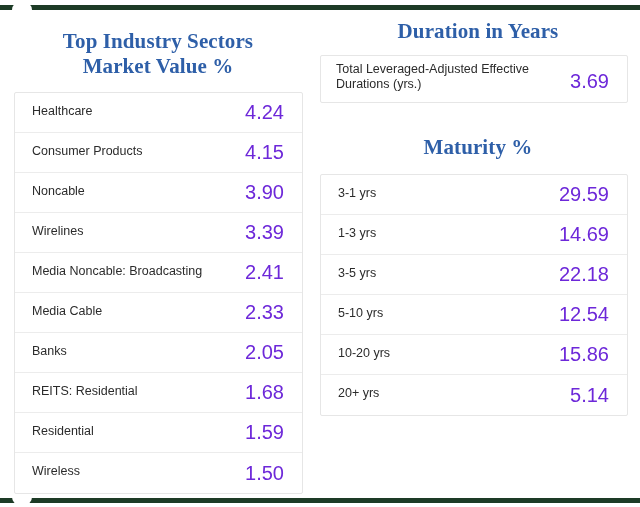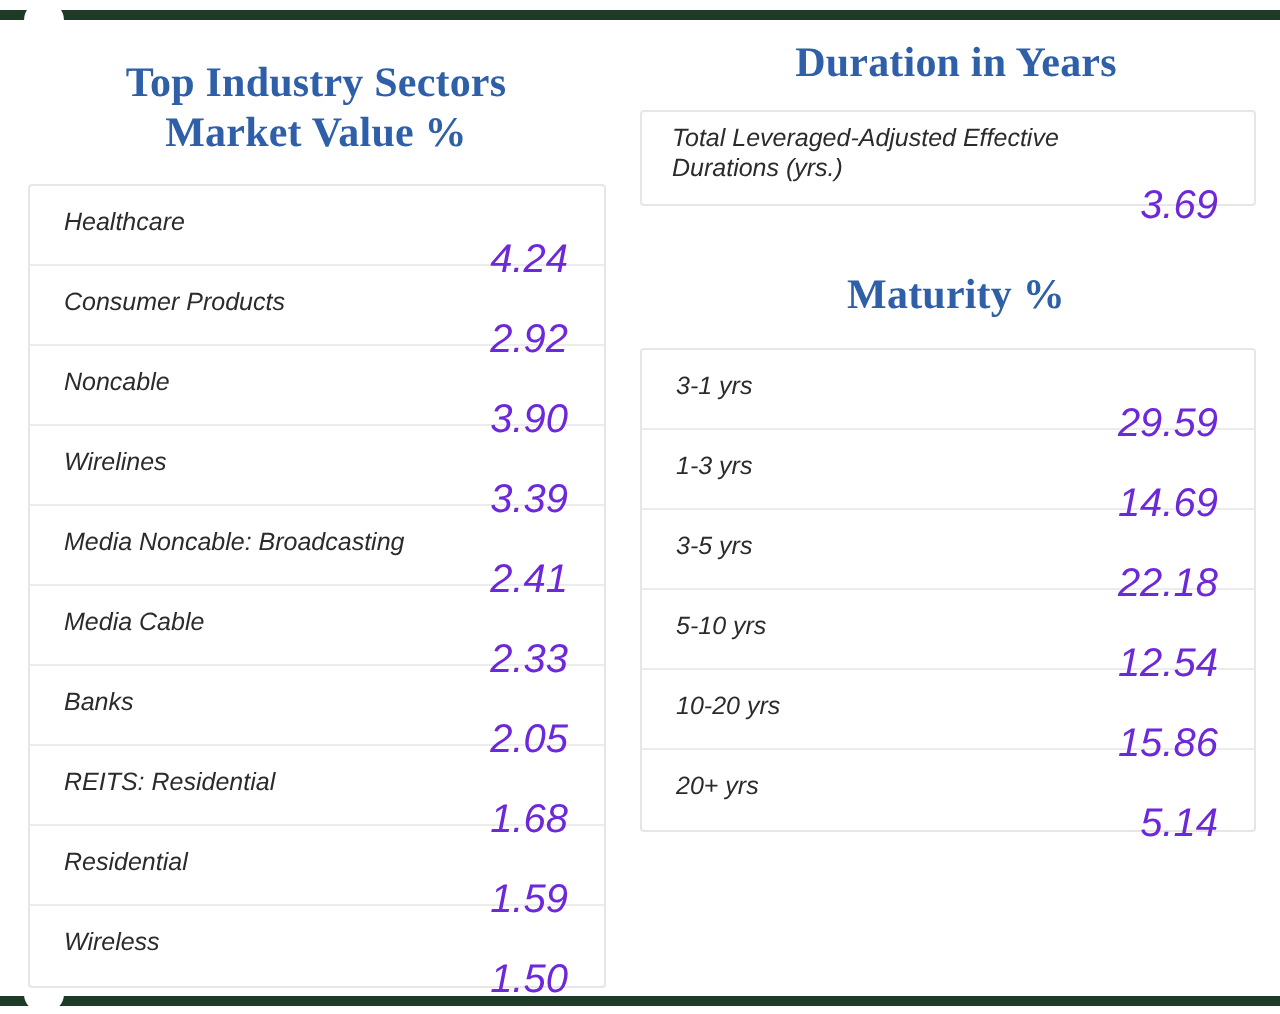--- a/index.html
+++ b/index.html
@@ -85,27 +85,26 @@
   }
   .card-duration {
     margin: 11px 12px 0 4px;
   }
   .card-maturity {
     margin: 14px 12px 0 4px;
   }
 
   .row {
     display: flex;
-    flex-direction: column;
+    flex-direction: row;
     align-items: center;
-    justify-content: flex-start;
+    justify-content: center;
     height: 40px;
     padding: 0 18px 0 17px;
     border-bottom: 1px solid #ececec;
-    font-style: italic;
   }
   .row:last-child { border-bottom: none; }
   .row-tall {
     height: 46px;
     align-items: center;
     padding: 0 18px 0 15px;
   }
 
   .row-label {
     font-size: 12.5px;
@@ -149,21 +148,21 @@
       <span>Market Value %</span>
     </h2>
 
     <div class="card card-left">
       <div class="row">
         <span class="row-label">Healthcare</span>
         <span class="row-value">4.24</span>
       </div>
       <div class="row">
         <span class="row-label">Consumer Products</span>
-        <span class="row-value">2.92</span>
+        <span class="row-value">4.15</span>
       </div>
       <div class="row">
         <span class="row-label">Noncable</span>
         <span class="row-value">3.90</span>
       </div>
       <div class="row">
         <span class="row-label">Wirelines</span>
         <span class="row-value">3.39</span>
       </div>
       <div class="row">

